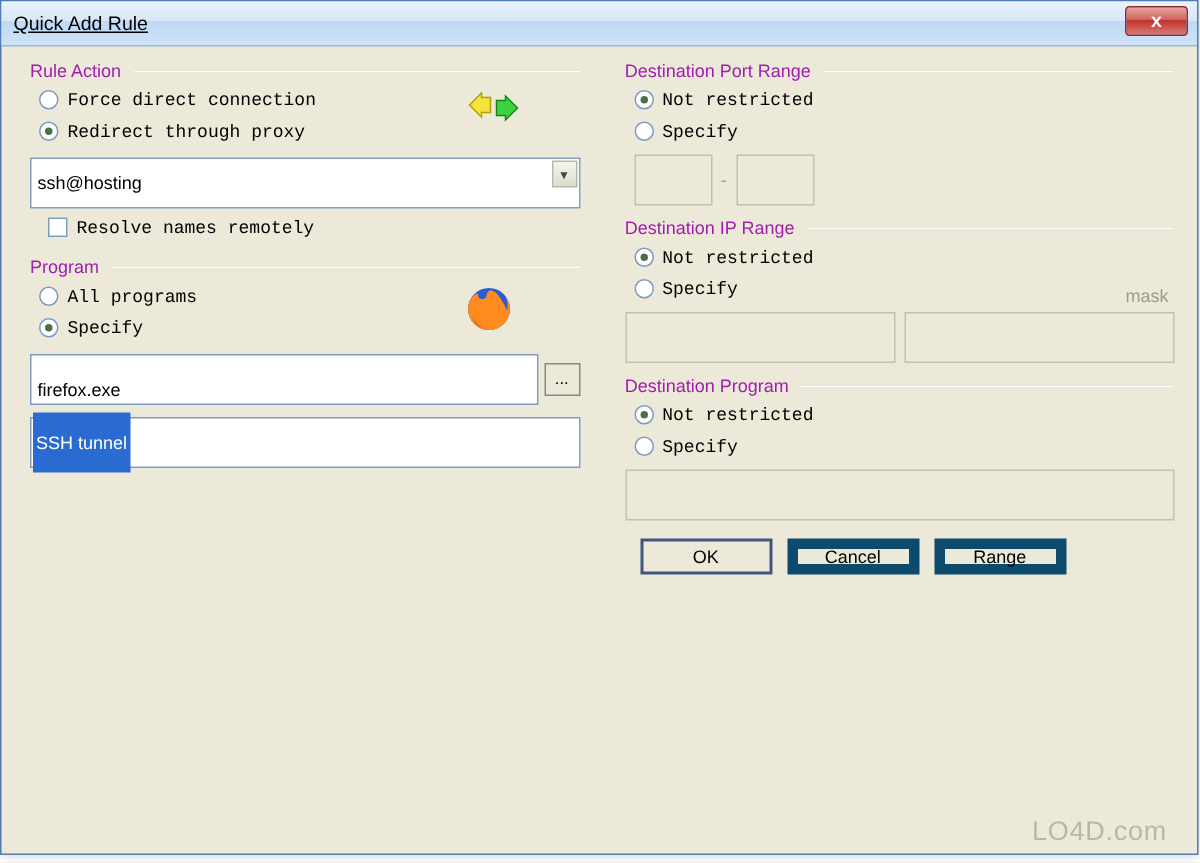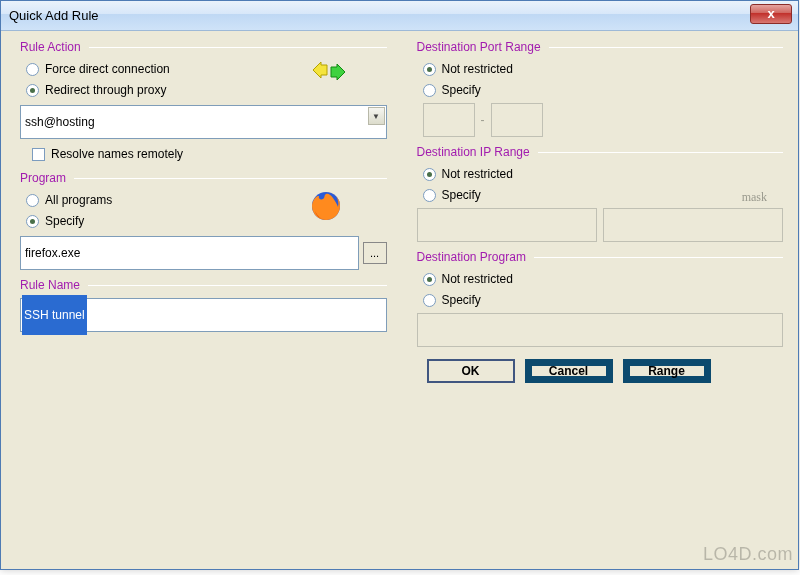--- a/index.html
+++ b/index.html
@@ -24,20 +24,21 @@
   box-shadow: 0 0 8px rgba(0,0,0,0.2);
 }
 .titlebar {
   height: 30px;
   background: linear-gradient(to bottom, #eaf2fb 0%, #d7e7f9 45%, #bfd8f4 46%, #cfe3f8 100%);
   border-bottom: 1px solid #9db9d7;
   display: flex;
   align-items: center;
   padding-left: 8px;
   position: relative;
+  text-decoration: underline;
 }
 .titlebar .title {
   color: #000;
   font-size: 13px;
 }
 .close-btn {
   position: absolute;
   right: 6px; top: 3px;
   width: 42px; height: 20px;
   background: linear-gradient(to bottom, #e5a4a0 0%, #d0655e 45%, #c1302b 46%, #d97873 100%);
@@ -72,24 +73,24 @@
   white-space: nowrap;
 }
 .section-header .line {
   flex: 1;
   height: 1px;
   background: #aca899;
   border-bottom: 1px solid #fff;
 }
 .radio-row, .check-row {
   display: flex;
-  align-items: center;
   gap: 6px;
   margin: 3px 0 3px 6px;
   height: 18px;
+  font-family: Liberation Mono, monospace;
 }
 .radio, .checkbox {
   width: 13px; height: 13px;
   background: #fff;
   border: 1px solid #7c9cbf;
   display: inline-flex;
   align-items: center;
   justify-content: center;
   font-size: 9px;
 }
@@ -135,21 +136,21 @@
 }
 .textin.disabled {
   background: #ece9d8;
   border-color: #c0c0b4;
 }
 .prog-row {
   display: flex;
   gap: 4px;
   align-items: center;
 }
-.prog-row .textin { flex: 1; }
+.prog-row .textin { flex: 1; align-items: flex-end; }
 .browse-btn {
   width: 24px; height: 22px;
   background: #ece9d8;
   border: 1px solid #888;
   display: flex; align-items: center; justify-content: center;
   font-size: 11px;
   cursor: pointer;
 }
 .textin.selected {
   padding: 1px;
@@ -174,56 +175,54 @@
   display: flex;
   align-items: center;
   gap: 6px;
   margin: 4px 0 4px 6px;
 }
 .range-row .small {
   width: 52px;
 }
 .mask-label {
   position: absolute;
-  right: 16px;
+  right: 4px;
   top: -2px;
   color: #9a9a8e;
   font-size: 12px;
-  font-family: Liberation Serif, serif;
 }
 .ip-row {
   display: flex;
   gap: 6px;
   margin: 4px 0 4px 0;
 }
 .ip-row .textin { flex: 1; }
 .ip-row .small { width: 52px; }
 .buttons {
   display: flex;
   gap: 10px;
   margin-top: 12px;
   justify-content: flex-start;
   padding-left: 10px;
-  font-weight: bold;
 }
 .btn {
   min-width: 88px;
   height: 24px;
   background: #ece9d8;
   border: 7px solid #0c4a6e;
   display: flex; align-items: center; justify-content: center;
   cursor: pointer;
 }
 .btn.default {
   border: 2px solid #405680;
 }
 .rel { position: relative; }
 .watermark {
   position: absolute;
-  right: 7px;
+  right: 22px;
   bottom: 10px;
   color: rgba(0,0,0,0.22);
   font-size: 18px;
   font-weight: 500;
   pointer-events: none;
   letter-spacing: 0.5px;
 }
 </style>
 </head>
 <body>
@@ -300,24 +299,20 @@
             <span>firefox.exe</span>
           </div>
           <div class="browse-btn">
             <span>...</span>
           </div>
         </div>
       </div>
 
 
       <div class="section">
-        <div class="section-header">
-          <span class="label">Rule Name</span>
-          <span class="line"></span>
-        </div>
         <div class="textin selected">
           <span class="seltxt">SSH tunnel</span>
         </div>
       </div>
     </div>
 
     <div class="col">
 
       <div class="section">
         <div class="section-header">

